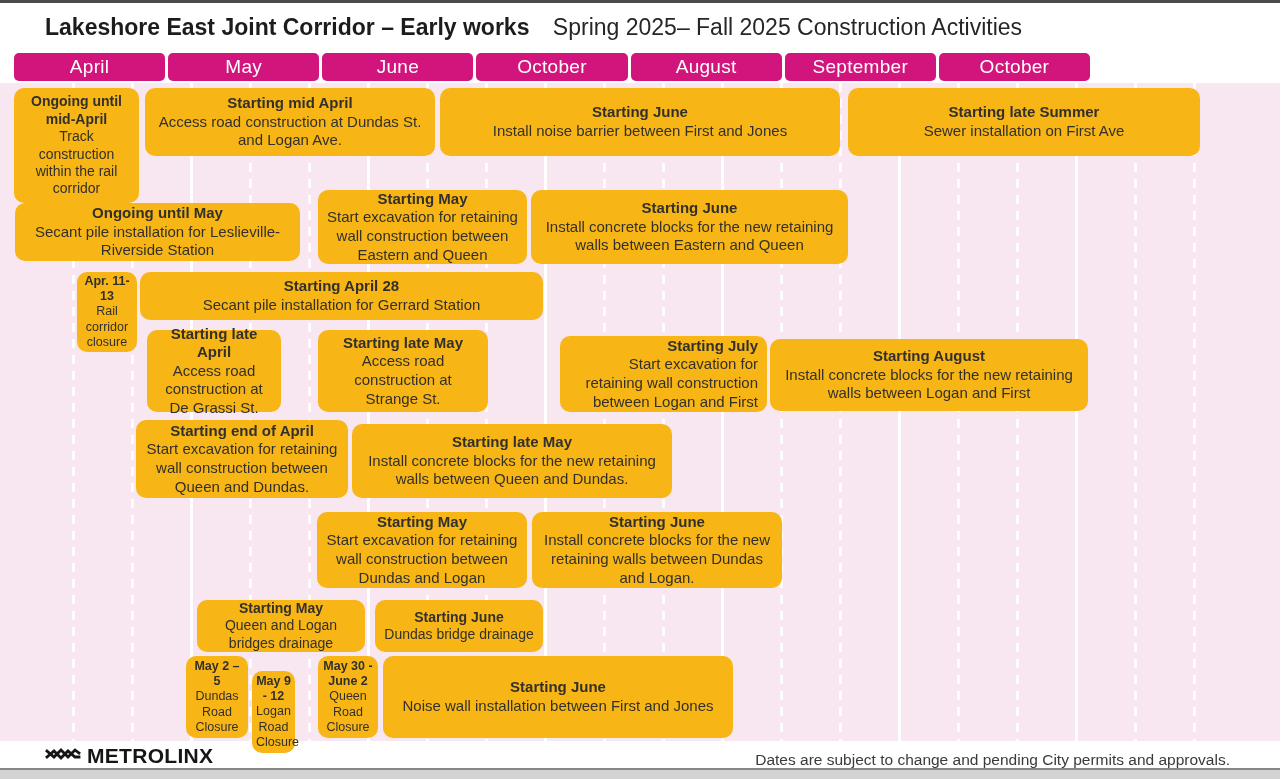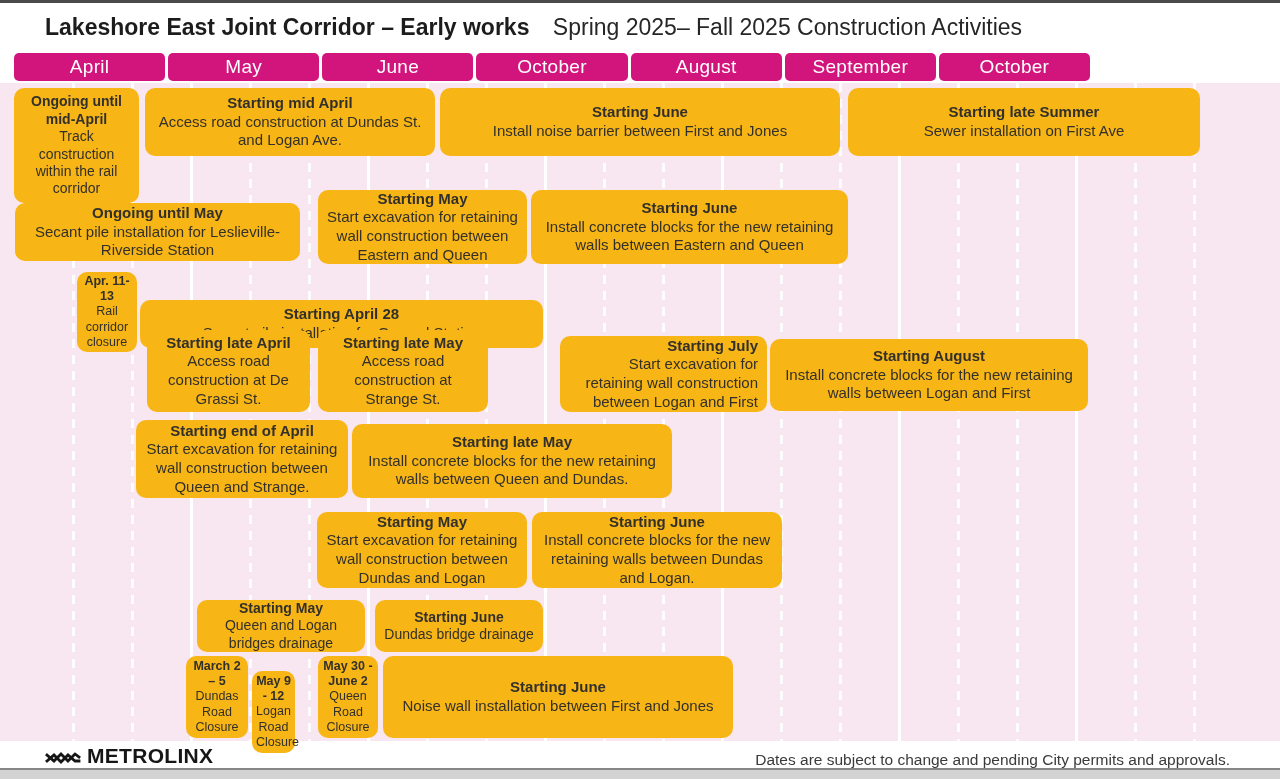--- a/index.html
+++ b/index.html
@@ -38,21 +38,21 @@
     box-sizing:border-box;padding:4px 9px;line-height:1.24;
   }
   .box .t{font-weight:700;}
   .box-l{font-size:15px;}
   .box-m{font-size:14px;padding:20px 6px;}
   .box-s{font-size:12.5px;padding:16px 4px;line-height:1.22;}
   .footer{
     position:absolute;left:0;top:741px;width:1280px;height:29px;background:#ffffff;
   }
   .brand{
-    position:absolute;left:45px;top:3px;display:flex;align-items:flex-end;gap:6px;
+    position:absolute;left:45px;top:3px;display:flex;align-items:flex-start;gap:6px;
   }
   .brand-text{font-size:21px;font-weight:700;color:#161616;letter-spacing:.3px;}
   .disclaimer{
     position:absolute;right:50px;top:10px;font-size:15.5px;color:#3a3a3a;
   }
   .bottombar{
     position:absolute;left:0;bottom:0;width:100%;height:9px;
     background:#d3d3d3;border-top:2px solid #868686;box-sizing:content-box;
   }
 </style>
@@ -123,43 +123,43 @@
         <div class="b">Start excavation for retaining wall construction between Eastern and Queen</div>
       </div>
       <div class="box box-l" style="left: 531px; top: 107px; width: 317px; height: 74px;">
         <div class="t">Starting June</div>
         <div class="b">Install concrete blocks for the new retaining walls between Eastern and Queen</div>
       </div>
       <div class="box box-s" style="left: 77px; top: 189px; width: 60px; height: 80px;">
         <div class="t">Apr. 11-13</div>
         <div class="b">Rail corridor closure</div>
       </div>
-      <div class="box box-l" style="left: 140px; top: 189px; width: 403px; height: 48px; margin-top: 28px;">
+      <div class="box box-l" style="left: 140px; top: 189px; width: 403px; height: 48px;">
         <div class="t">Starting April 28</div>
         <div class="b">Secant pile installation for Gerrard Station</div>
       </div>
-      <div class="box box-l" style="left: 147px; top: 247px; width: 163px; height: 82px; align-items: center;">
+      <div class="box box-l" style="left: 147px; top: 247px; width: 134px; height: 82px; align-items: center;">
         <div class="t">Starting late April</div>
         <div class="b">Access road construction at De Grassi St.</div>
       </div>
       <div class="box box-l" style="left: 318px; top: 247px; width: 170px; height: 82px;">
         <div class="t">Starting late May</div>
         <div class="b">Access road construction at Strange St.</div>
       </div>
       <div class="box box-l" style="left: 560px; top: 253px; width: 207px; height: 76px; text-align: right;">
         <div class="t">Starting July</div>
         <div class="b">Start excavation for retaining wall construction between Logan and First</div>
       </div>
       <div class="box box-l" style="left: 770px; top: 256px; width: 318px; height: 72px;">
         <div class="t">Starting August</div>
         <div class="b">Install concrete blocks for the new retaining walls between Logan and First</div>
       </div>
       <div class="box box-l" style="left: 136px; top: 337px; width: 212px; height: 78px;">
         <div class="t">Starting end of April</div>
-        <div class="b">Start excavation for retaining wall construction between Queen and Strange.</div>
+        <div class="b">Start excavation for retaining wall construction between Queen and Dundas.</div>
       </div>
       <div class="box box-l" style="left: 352px; top: 341px; width: 320px; height: 74px;">
         <div class="t">Starting late May</div>
         <div class="b">Install concrete blocks for the new retaining walls between Queen and Dundas.</div>
       </div>
       <div class="box box-l" style="left: 317px; top: 429px; width: 210px; height: 76px;">
         <div class="t">Starting May</div>
         <div class="b">Start excavation for retaining wall construction between Dundas and Logan</div>
       </div>
       <div class="box box-l" style="left: 532px; top: 429px; width: 250px; height: 76px;">
@@ -168,21 +168,21 @@
       </div>
       <div class="box box-m" style="left: 197px; top: 517px; width: 168px; height: 52px;">
         <div class="t">Starting May</div>
         <div class="b">Queen and Logan bridges drainage</div>
       </div>
       <div class="box box-m" style="left: 375px; top: 517px; width: 168px; height: 52px;">
         <div class="t">Starting June</div>
         <div class="b">Dundas bridge drainage</div>
       </div>
       <div class="box box-s" style="left: 186px; top: 573px; width: 62px; height: 82px;">
-        <div class="t">March 2 – 5</div>
+        <div class="t">May 2 – 5</div>
         <div class="b">Dundas Road Closure</div>
       </div>
       <div class="box box-s" style="left: 252px; top: 588px; width: 43px; height: 82px;">
         <div class="t">May 9 - 12</div>
         <div class="b">Logan Road Closure</div>
       </div>
       <div class="box box-s" style="left: 318px; top: 573px; width: 60px; height: 82px;">
         <div class="t">May 30 - June 2</div>
         <div class="b">Queen Road Closure</div>
       </div>

